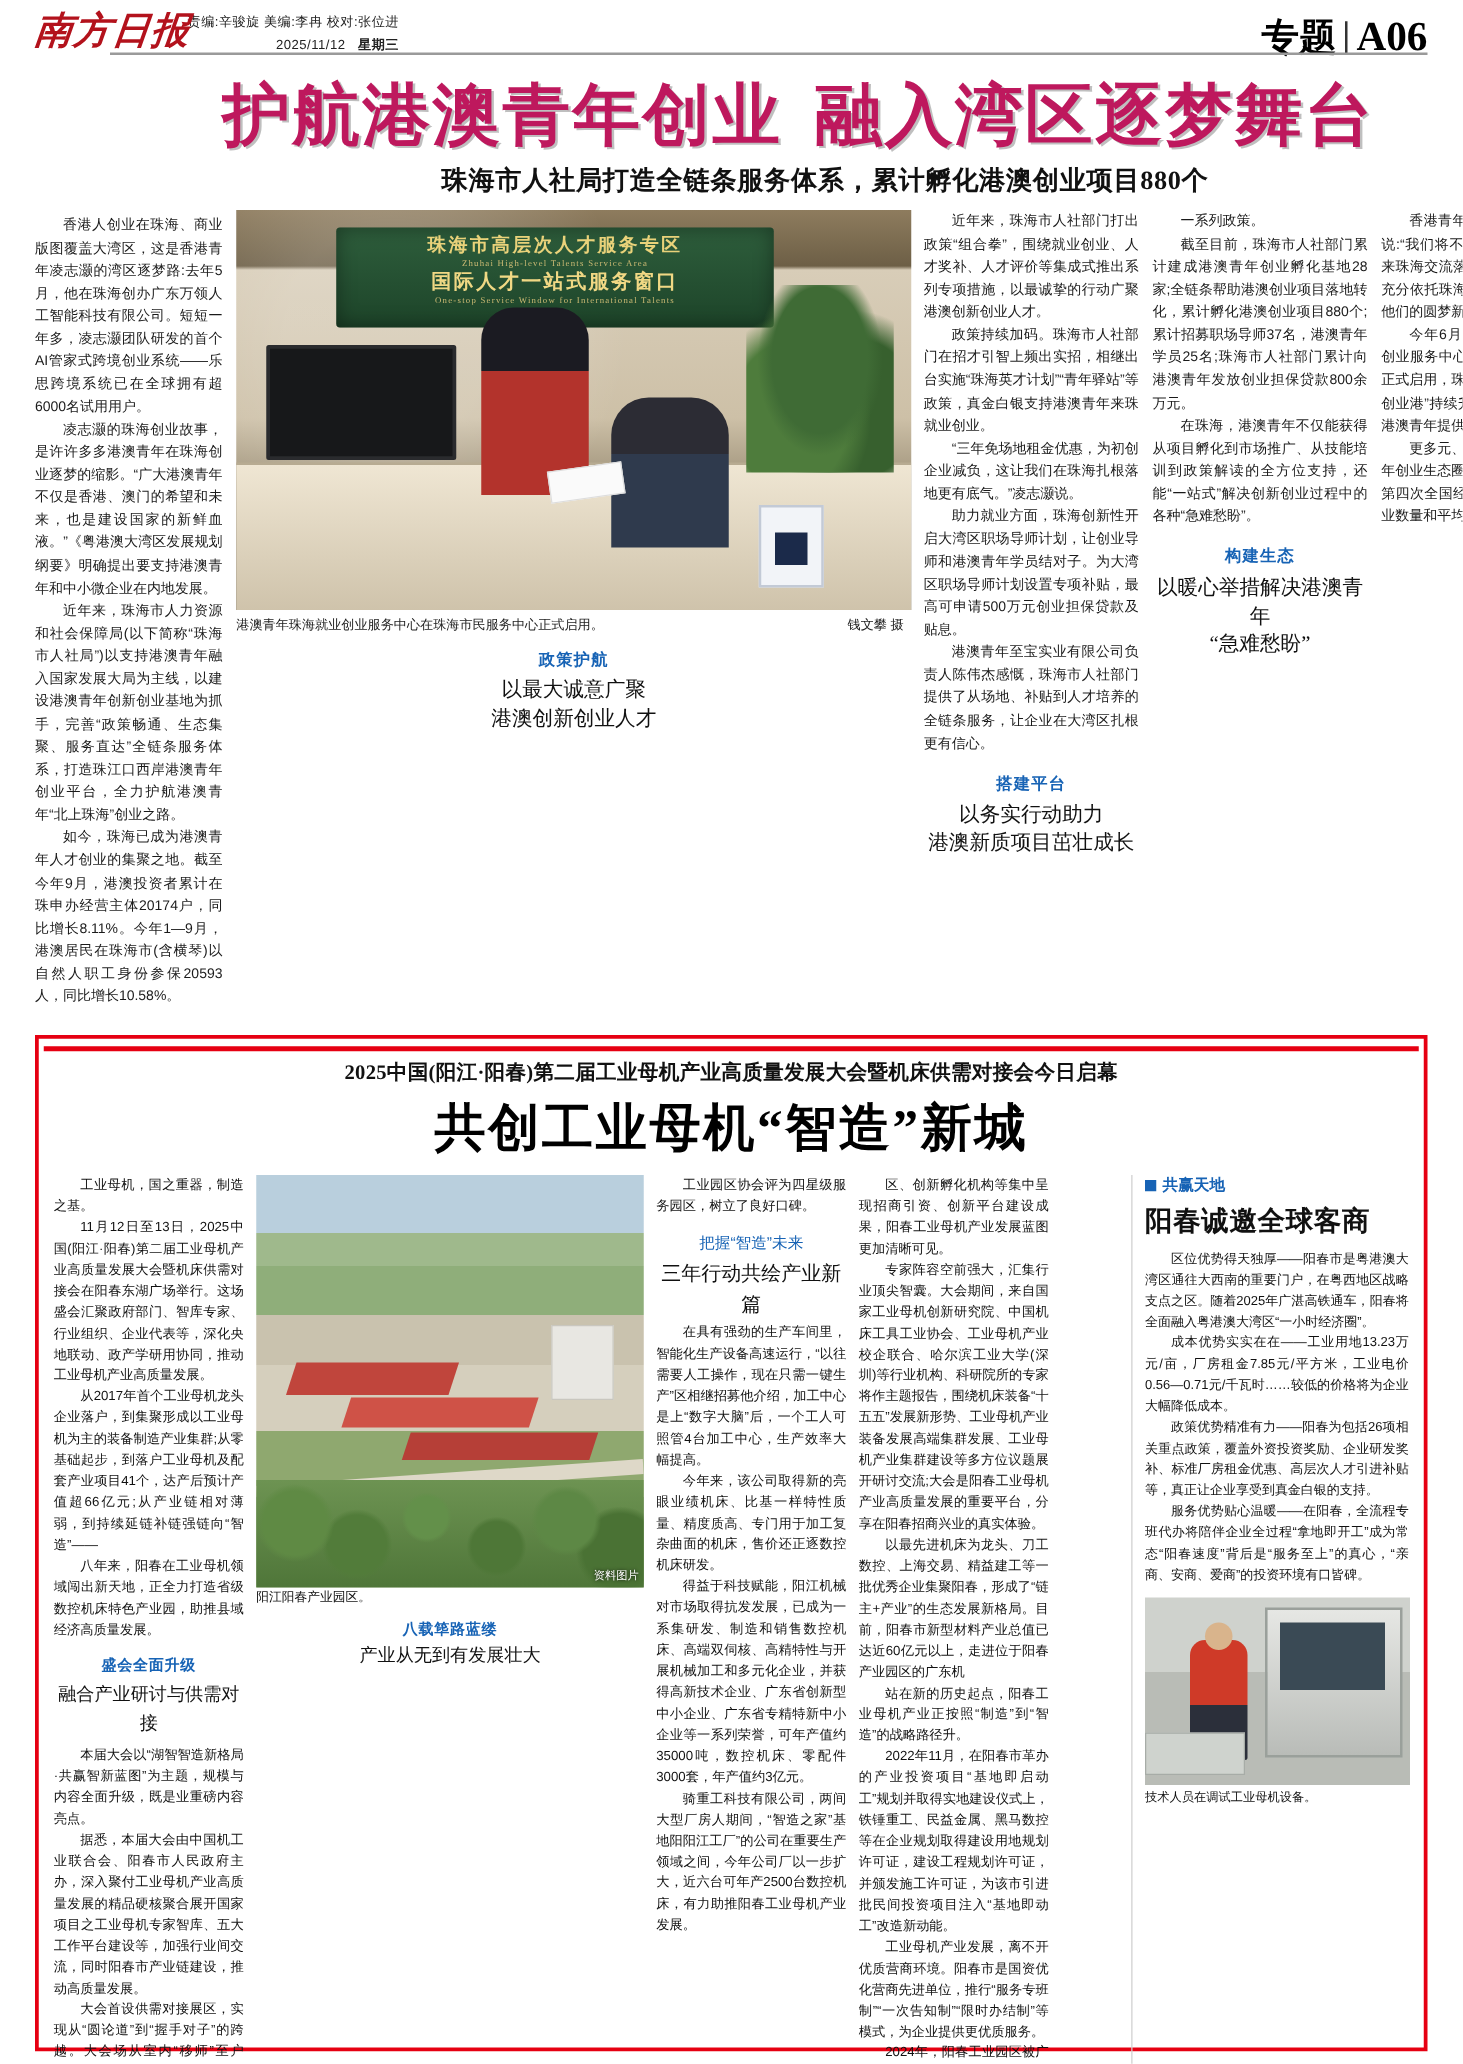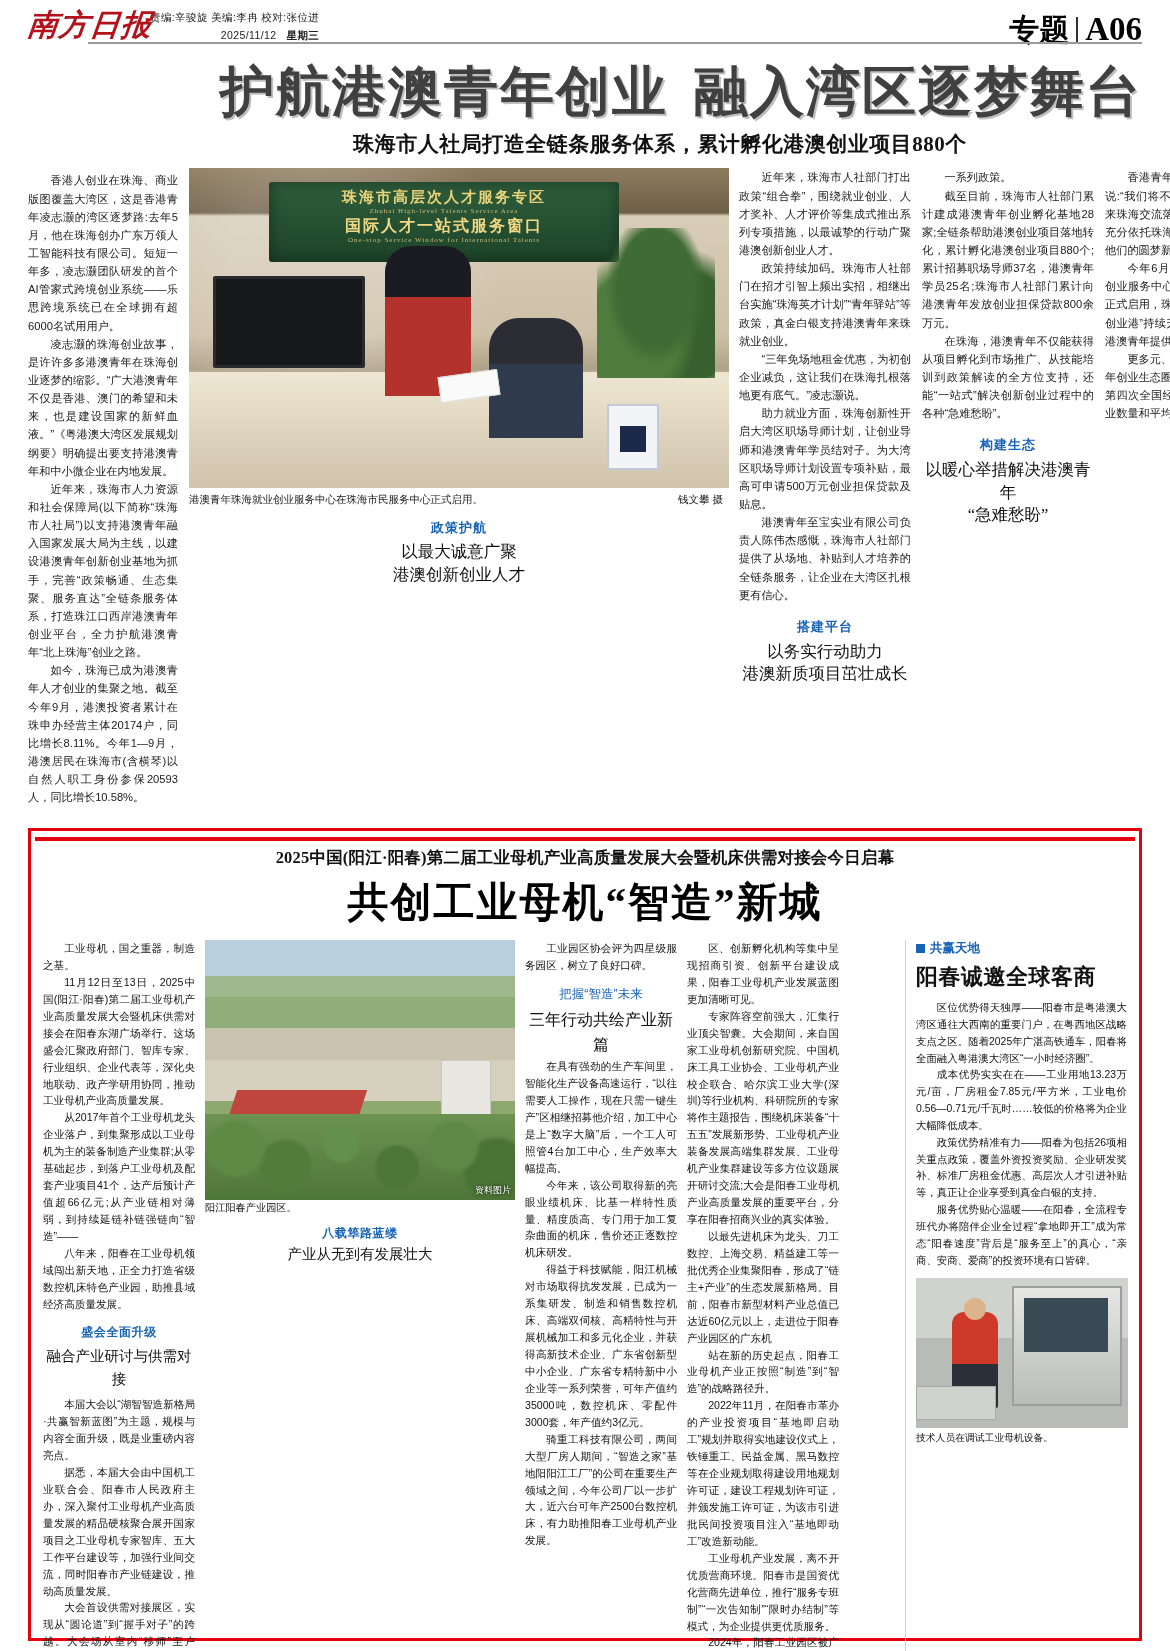--- a/index.html
+++ b/index.html
@@ -33,24 +33,24 @@
     display:flex; align-items:baseline; gap:7px; white-space:nowrap;
     padding-top:2px;
   }
   .section-tag .bar { display:inline-block; width:2px; height:26px; background:#333; position:relative; top:3px;}
   .section-tag .pg { font-size:33px; letter-spacing:0px; }
   .mast-rule { height:2px; background:#9a9a9a; margin:0 0 0 60px; position:relative; top:-14px; }
 
   
   .top-article { position:relative; padding-top:4px; }
   .head-main {
-    text-align:right;
-    font-family:Liberation Serif, serif;
+    text-align:left;
+    font-family:Liberation Sans, sans-serif;
     font-size:54px; font-weight:bold; letter-spacing:2px;
-    line-height:1.12; color:#404040; padding-left:150px;
+    line-height:1.12; color:#be185d; padding-left:150px;
     text-shadow:2px 2px 0 rgba(0,0,0,.25);
     white-space:nowrap;
   }
   .head-main .gap { display:inline-block; width:26px; }
   .head-sub {
     text-align:center;
     font-family:"Liberation Serif","DejaVu Serif",serif;
     font-size:21px; font-weight:bold; letter-spacing:.5px;
     padding-left:150px; margin-top:8px; color:#111; white-space:nowrap;
   }
@@ -137,21 +137,21 @@
     text-align:center; font-family:"Liberation Serif","DejaVu Serif",serif;
     font-size:41px; font-weight:bold; letter-spacing:2px; margin-top:6px; color:#000;
   }
   .b-body { display:flex; gap:10px; margin-top:10px; }
   .b-col { font-size:10.6px; line-height:1.6; text-align:justify; }
   .b-col p { margin:0; text-indent:2em; }
   .bc1 { width:152px; flex:0 0 152px; }
   .b-mid { flex:1; display:flex; gap:10px; }
   .b-photo-wrap { width:310px; flex:0 0 310px; }
   .photo2 {
-    width:310px; height:260px;
+    width:310px; height:330px;
     background:
       linear-gradient(180deg,#b9cfdd 0 14%, #9fb98c 14% 22%, #8fae7a 22% 34%, #c9c2ae 34% 46%, #d5cfbd 46% 62%, #8fa86f 62% 78%, #6f8f55 78% 100%);
     position:relative; overflow:hidden;
   }
   .p2-roof1 { position:absolute; left:28px; top:150px; width:130px; height:26px; background:#c0453c; transform:skewX(-18deg);}
   .p2-roof2 { position:absolute; left:72px; top:178px; width:150px; height:24px; background:#cf5247; transform:skewX(-18deg);}
   .p2-roof3 { position:absolute; left:120px; top:206px; width:150px; height:22px; background:#b63f37; transform:skewX(-18deg);}
   .p2-bld { position:absolute; right:24px; top:120px; width:50px; height:60px; background:#e8e7e2; border:1px solid #c9c7bf;}
   .p2-road { position:absolute; left:0; top:238px; width:310px; height:12px; background:#ded8c8; transform:rotate(-4deg);}
   .p2-trees { position:absolute; left:0; bottom:0; width:310px; height:86px;

